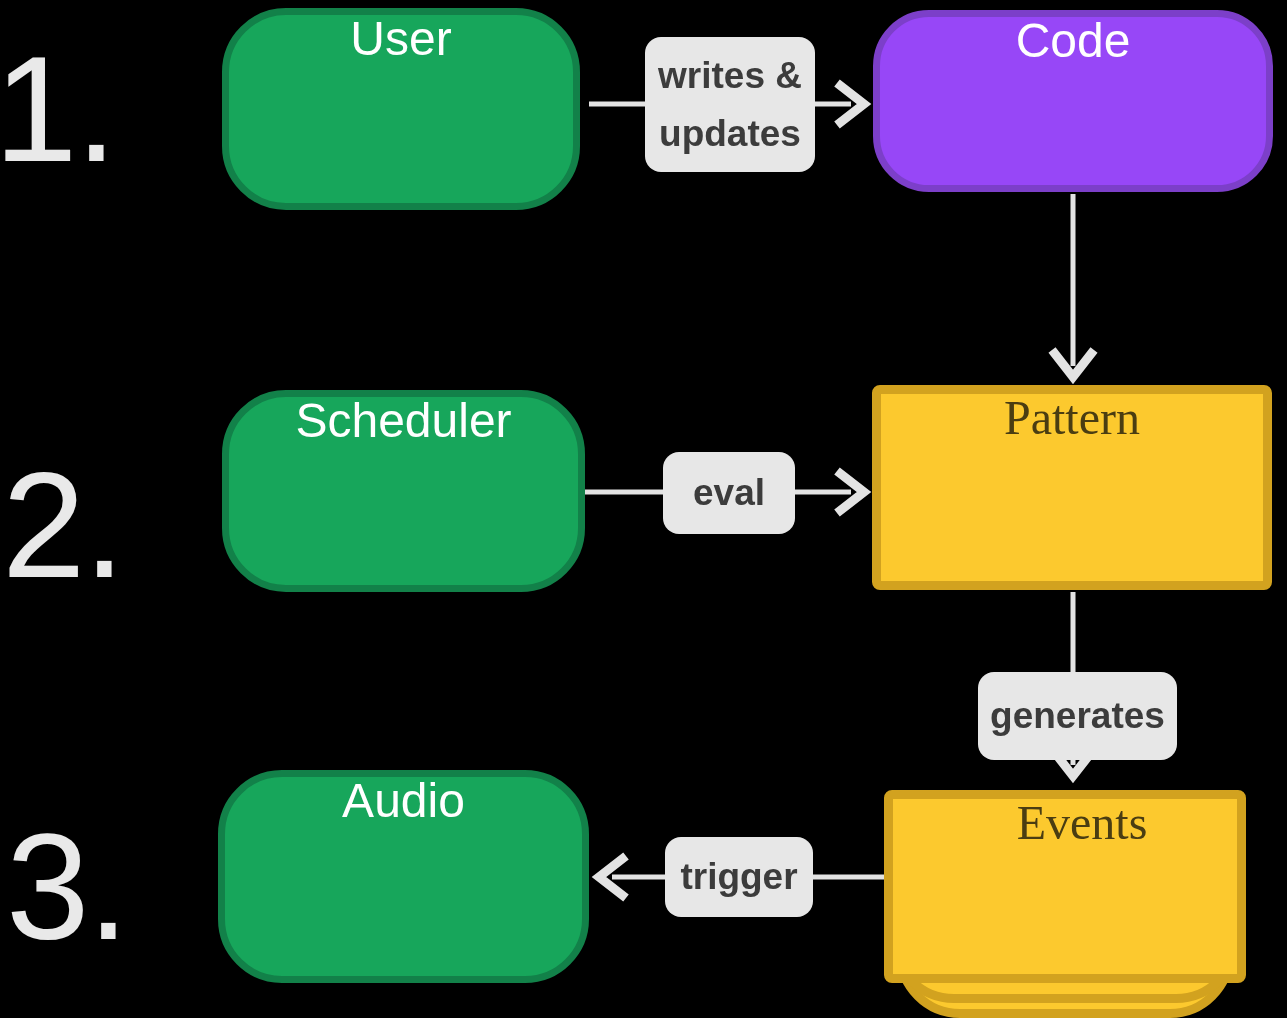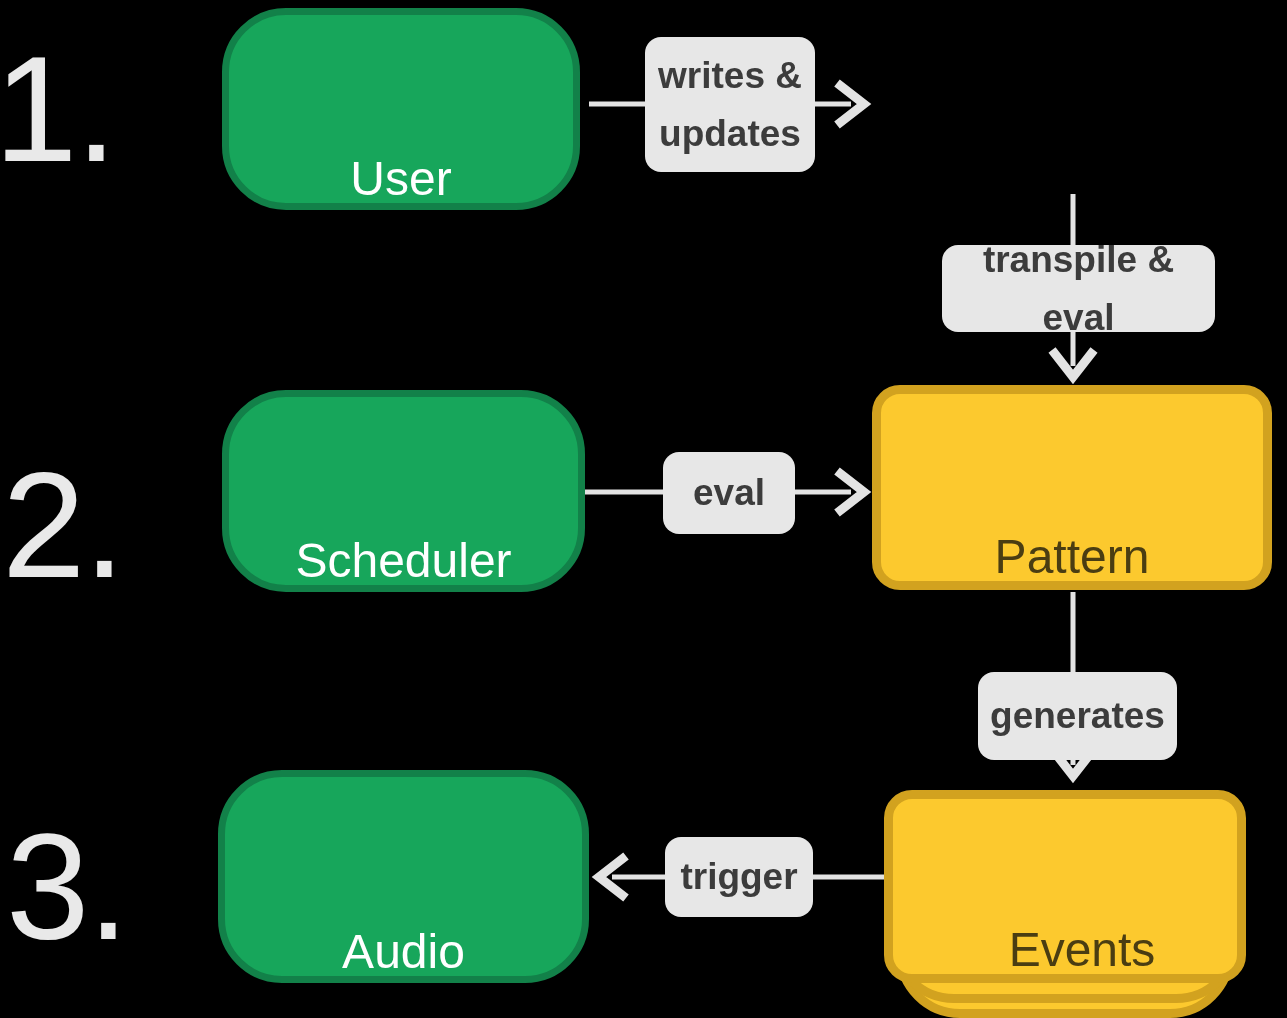--- a/index.html
+++ b/index.html
@@ -52,43 +52,44 @@
     color: var(--number-text);
     font-size: 150px;
     line-height: 1;
     font-weight: 400;
     letter-spacing: -2px;
   }
   .node {
     position: absolute;
     z-index: 2;
     display: flex;
-    align-items: flex-end;
+    align-items: flex-start;
     justify-content: center;
     box-sizing: border-box;
     font-size: 48px;
     line-height: 1;
   }
   .node.green {
     background: var(--green);
     border: 7px solid var(--green-border);
     border-radius: 64px;
     color: var(--node-text-light);
   }
   .node.purple {
     background: var(--purple);
     border: 7px solid var(--purple-border);
     border-radius: 56px;
     color: var(--node-text-light);
   }
   .node.yellow {
     background: var(--yellow);
     border: 9px solid var(--yellow-border);
-    border-radius: 28px;
+    border-radius: 8px;
     color: var(--node-text-dark);
+    font-family: Liberation Serif, serif;
   }
   .stack-card {
     position: absolute;
     z-index: 2;
     box-sizing: border-box;
     background: var(--yellow);
     border: 9px solid var(--yellow-border);
     border-radius: 64px;
   }
   .edge-label {
@@ -131,37 +132,39 @@
     <polyline class="edge-head" points="626,856 599,877 626,898"></polyline>
   </svg>
 
   <div class="step-number" style="left:-6px; top:34px;">1.</div>
   <div class="step-number" style="left:2px; top:450px;">2.</div>
   <div class="step-number" style="left:6px; top:812px;">3.</div>
 
   <div class="node green" style="left:222px; top:8px; width:358px; height:202px;">
     <span>User</span>
   </div>
+  <div class="node purple" style="left:873px; top:10px; width:400px; height:182px;">
+    <span>Code</span>
+  </div>
 
   <div class="node green" style="left:222px; top:390px; width:363px; height:202px;">
     <span>Scheduler</span>
   </div>
   <div class="node yellow" style="left:872px; top:385px; width:400px; height:205px;">
     <span>Pattern</span>
   </div>
 
   <div class="node green" style="left:218px; top:770px; width:371px; height:213px;">
     <span>Audio</span>
   </div>
 
   <div class="stack-card" style="left:896px; top:830px; width:338px; height:188px;"></div>
   <div class="stack-card" style="left:890px; top:810px; width:350px; height:193px;"></div>
   <div class="node yellow" style="left:884px; top:790px; width:362px; height:193px;padding-left:34px;">
     <span>Events</span>
   </div>
 
   <div class="edge-label" style="left:645px; top:37px; width:170px; height:135px;">writes &amp; updates</div>
-  <div class="edge-label" style="left:942px; top:245px; width:273px; height:87px;">transpile &amp; eval</div>
   <div class="edge-label" style="left:663px; top:452px; width:132px; height:82px;">eval</div>
   <div class="edge-label" style="left:978px; top:645px; width:199px; height:88px;margin-top:27px;">generates</div>
   <div class="edge-label" style="left:665px; top:837px; width:148px; height:80px;">trigger</div>
 
 </div>
 
 </body></html>

